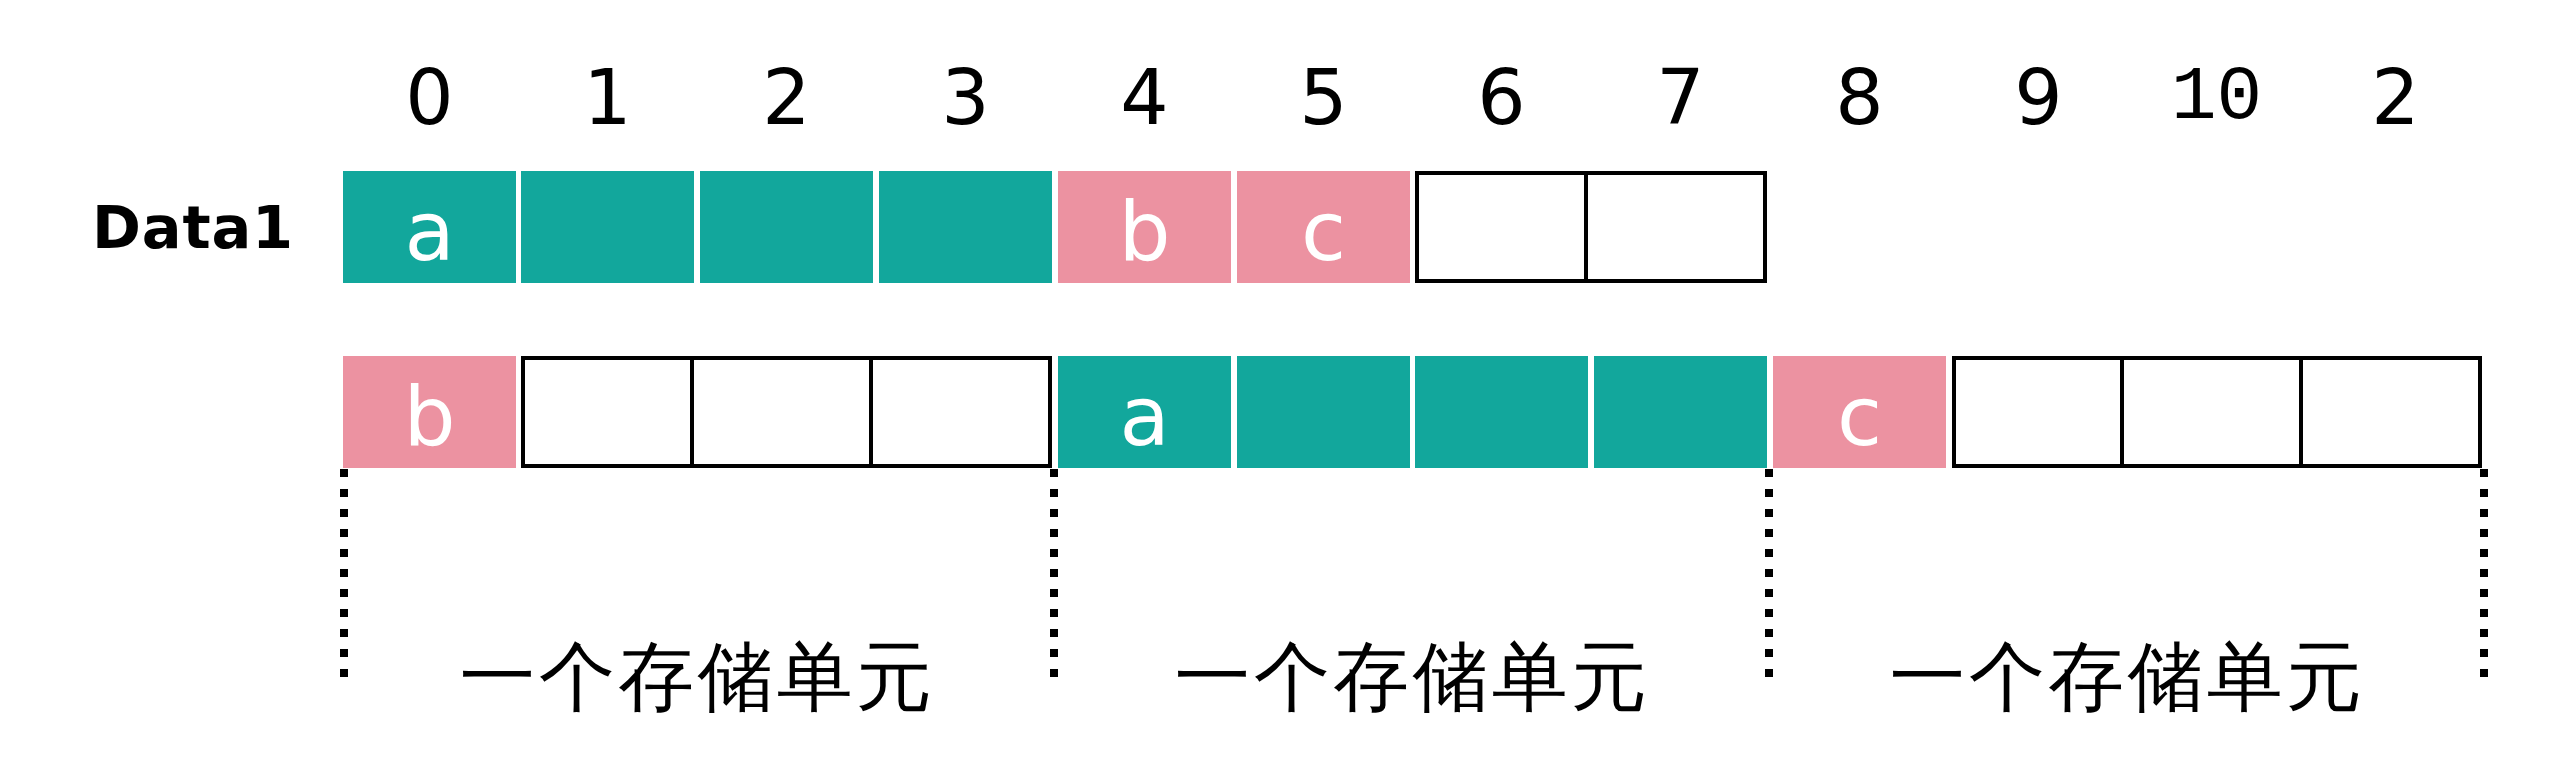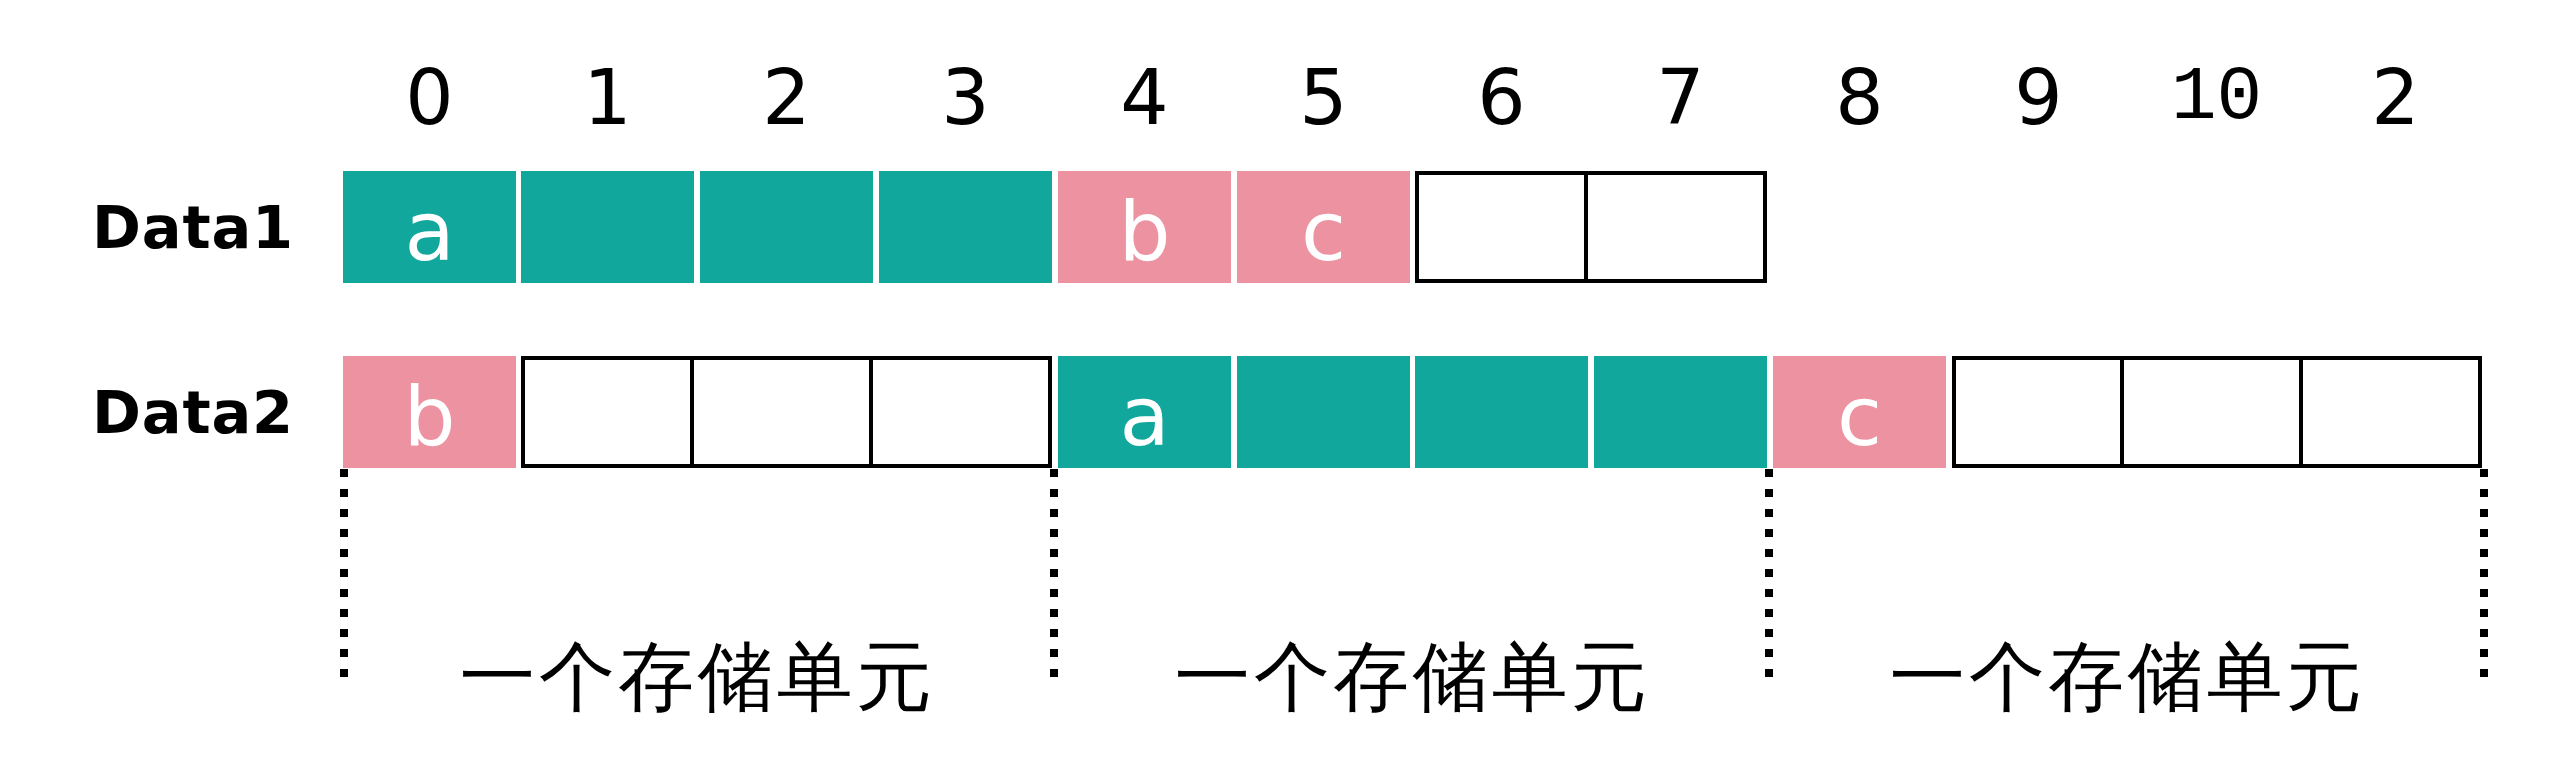--- a/index.html
+++ b/index.html
@@ -64,21 +64,20 @@
     <div class="cell teal" style="left: 700px; top: 171px; width: 173px;"></div>
     <div class="cell teal" style="left: 879px; top: 171px; width: 173px;"></div>
     <div class="cell pink" style="left: 1058px; top: 171px; width: 173px;">
       <span class="letter">b</span>
     </div>
     <div class="cell pink" style="left: 1237px; top: 171px; width: 173px;">
       <span class="letter">c</span>
     </div>
     <div class="cell white" style="left: 1415px; top: 171px; width: 173px;"></div>
     <div class="cell white" style="left: 1584px; top: 171px; width: 183px;"></div>
-    <div class="row-label" style="top: 356px;">Data2</div>
     <div class="cell pink" style="left: 343px; top: 356px; width: 173px;">
       <span class="letter">b</span>
     </div>
     <div class="cell white" style="left: 521px; top: 356px; width: 173px;"></div>
     <div class="cell white" style="left: 690px; top: 356px; width: 183px;"></div>
     <div class="cell white" style="left: 869px; top: 356px; width: 183px;"></div>
     <div class="cell teal" style="left: 1058px; top: 356px; width: 173px;">
       <span class="letter">a</span>
     </div>
     <div class="cell teal" style="left: 1237px; top: 356px; width: 173px;"></div>

